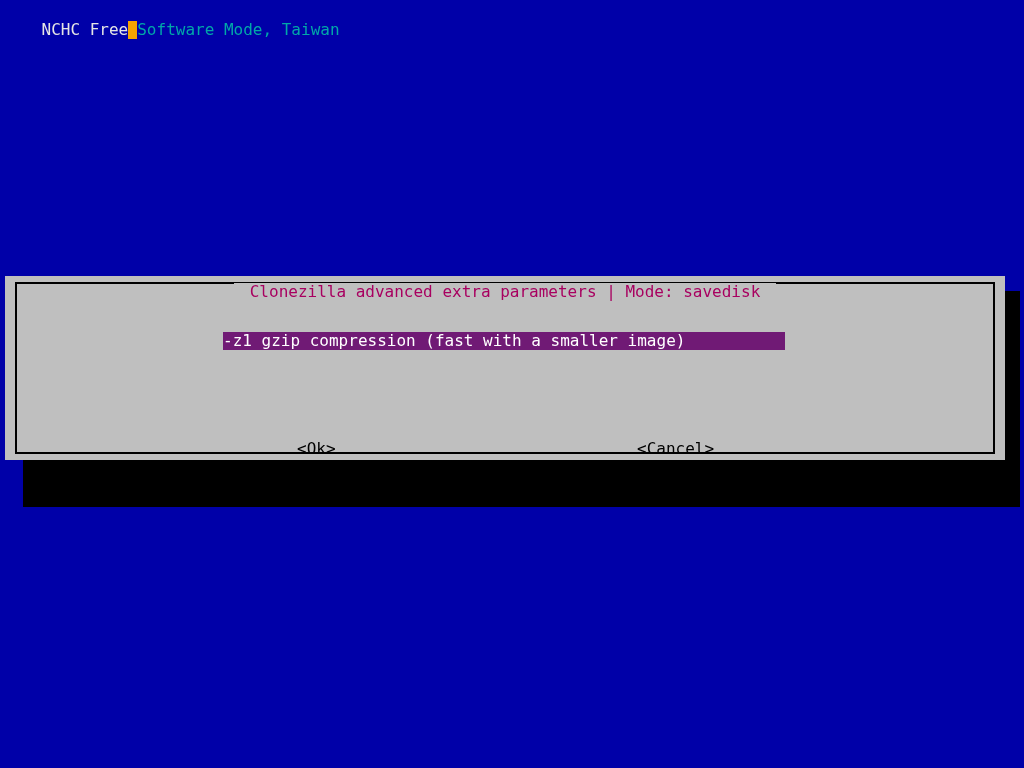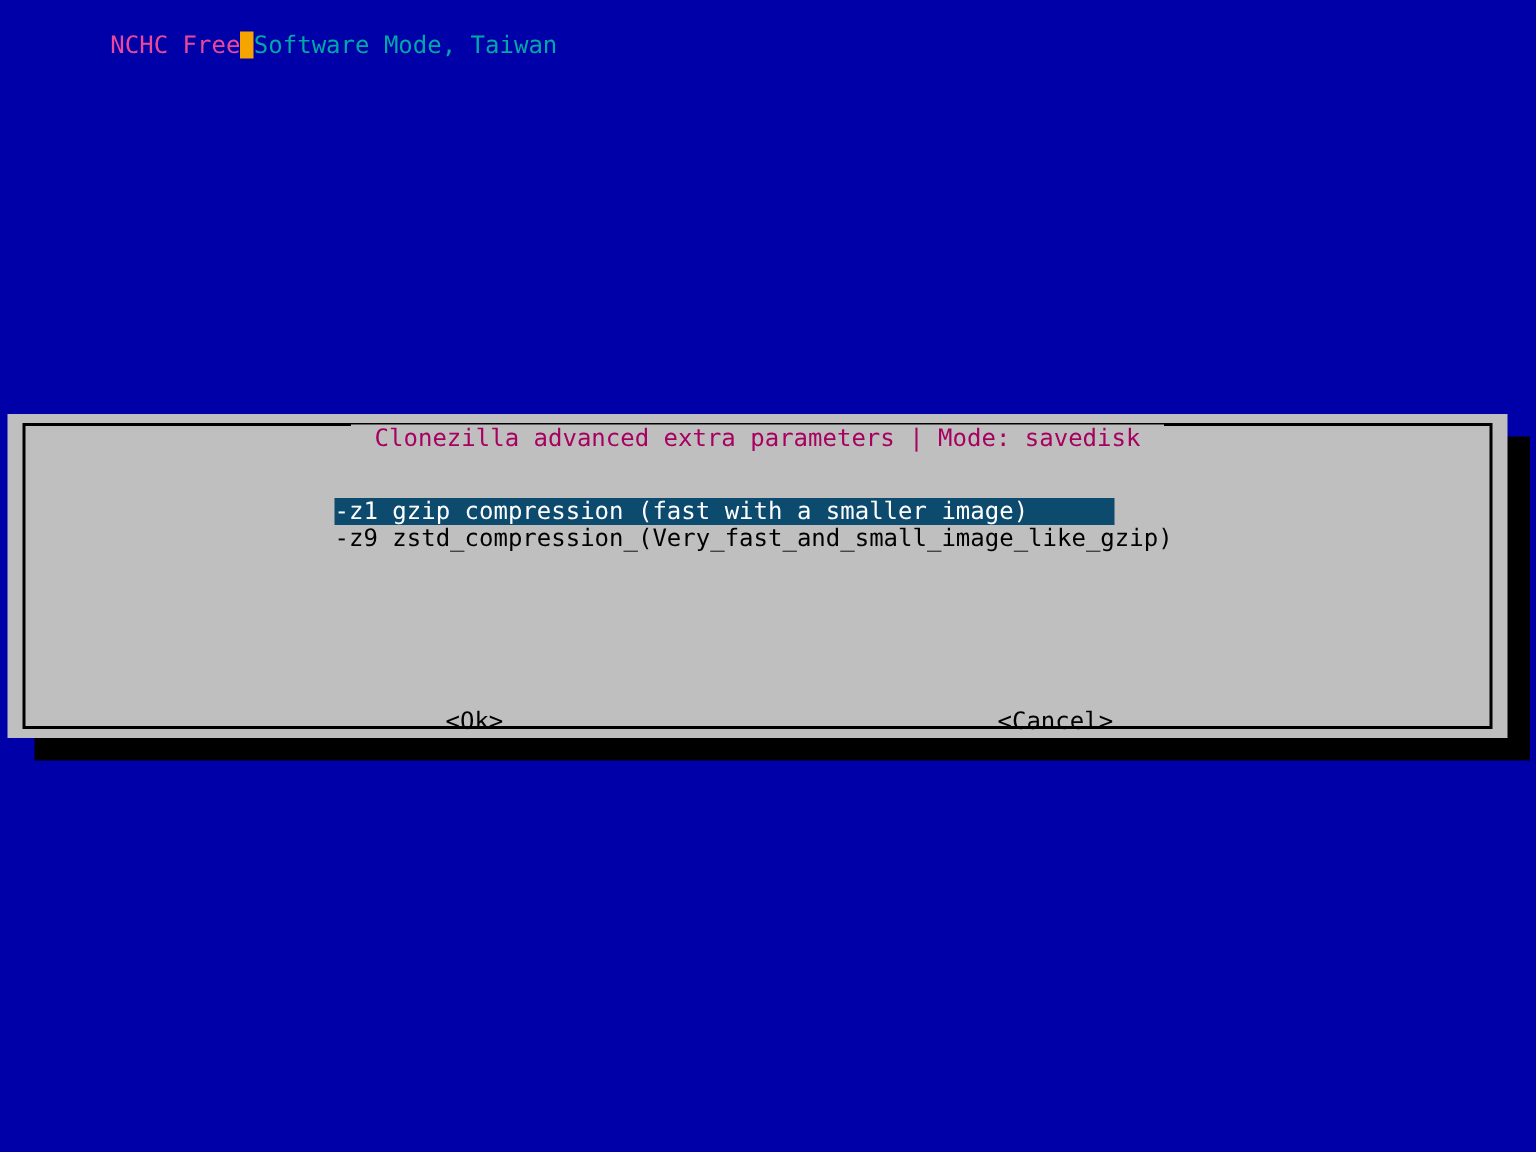--- a/index.html
+++ b/index.html
@@ -18,21 +18,21 @@
     position: relative;
     width: 1024px;
     height: 768px;
   }
   .header {
     position: absolute;
     top: 3px;
     left: 3px;
     white-space: pre;
   }
-  .header .seg1 { color: #ec4899; margin-left: 32px; }
+  .header .seg1 { color: #e5e5e5; }
   .header .cursor {
     display: inline-block;
     width: 9px;
     height: 18px;
     background: #f5a400;
     vertical-align: bottom;
   }
   .header .seg2 { color: #00a8a8; }
 
   .shadow {
@@ -41,21 +41,21 @@
     left: 23px;
     width: 997px;
     height: 216px;
     background: #000;
   }
   .dialog {
     position: absolute;
     top: 276px;
     left: 5px;
     width: 1000px;
-    height: 216px;
+    height: 184px;
     background: #bfbfbf;
     box-sizing: border-box;
   }
   .frame {
     position: absolute;
     top: 6px;
     left: 10px;
     right: 10px;
     bottom: 6px;
     border: 2px solid #000;
@@ -91,42 +91,42 @@
   }
   .opt-row {
     white-space: pre;
     padding: 0;
   }
   .opt-indent {
     display: inline-block;
     width: 198px;
   }
   .opt-selected {
-    background: #0c4a6e;
+    background: #701a75;
     color: #ffffff;
     display: inline-block;
-    padding-right: 58px;
+    padding-right: 100px;
   }
   .opt-normal {
     color: #000;
     display: inline-block;
   }
   .buttons {
     position: absolute;
     bottom: 12px;
     left: 0;
     right: 0;
     color: #000;
   }
   .btn {
     position: absolute;
     white-space: pre;
   }
   .btn-ok { left: 280px; text-align: center; }
-  .btn-cancel { left: 648px; }
+  .btn-cancel { left: 620px; }
 </style>
 </head>
 <body>
 
 <div class="screen">
 
   <div class="header">
     <span class="seg1">NCHC Free</span><span class="cursor"></span><span class="seg2">Software Mode, Taiwan</span>
   </div>
 
@@ -134,21 +134,20 @@
 
   <div class="dialog">
     <div class="frame">
       <div class="title-wrap">
         <span class="title"> Clonezilla advanced extra parameters | Mode: savedisk </span>
       </div>
       <div class="body">
 
         <div class="options">
           <div class="opt-row"><span class="opt-indent"></span><span class="opt-selected"><span>-z1</span> <span>gzip compression (fast with a smaller image)</span></span></div>
-          <div class="opt-row"><span class="opt-indent"></span><span class="opt-normal"><span>-z9</span> <span>zstd_compression_(Very_fast_and_small_image_like_gzip)</span></span></div>
         </div>
       </div>
       <div class="buttons">
         <span class="btn btn-ok">&lt;Ok&gt;</span>
         <span class="btn btn-cancel">&lt;Cancel&gt;</span>
       </div>
     </div>
   </div>
 
 </div>

